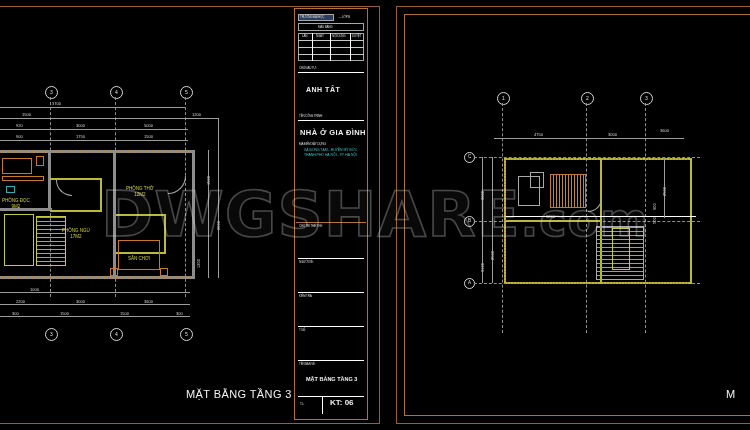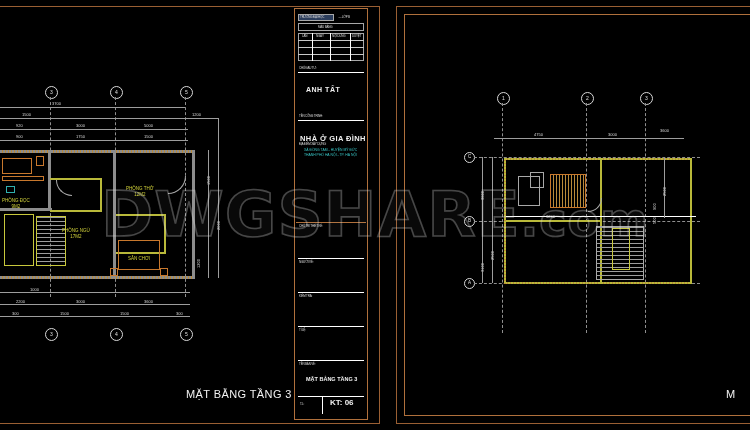--- a/index.html
+++ b/index.html
@@ -173,21 +173,21 @@
   <div class="tbtiny" style="left:316px;top:34px;">NGÀY</div>
   <div class="tbtiny" style="left:332px;top:34px;">NỘI DUNG</div>
   <div class="tbtiny" style="left:352px;top:34px;">DUYỆT</div>
 
   <div class="hl-w" style="left:298px;top:72px;width:66px;"></div>
   <div class="tbtiny" style="left:299px;top:66px;">CHỦ ĐẦU TƯ:</div>
   <div class="tbtxt" style="left:306px;top:86px;font-size:7px;font-weight:bold;letter-spacing:.5px;">ANH TẤT</div>
 
   <div class="hl-w" style="left:298px;top:120px;width:66px;"></div>
   <div class="tbtiny" style="left:299px;top:114px;">TÊN CÔNG TRÌNH:</div>
-  <div class="tbtxt" style="left:300px;top:128px;font-size:7.5px;font-weight:bold;letter-spacing:.4px;margin-top:6px;">NHÀ Ở GIA ĐÌNH</div>
+  <div class="tbtxt" style="left:300px;top:128px;font-size:7.5px;font-weight:bold;letter-spacing:.4px;">NHÀ Ở GIA ĐÌNH</div>
 
   <div class="tbtiny" style="left:299px;top:142px;">ĐỊA ĐIỂM XÂY DỰNG:</div>
   <div class="tbcyan" style="left:304px;top:148px;">XÃ ĐỒNG TÂM - HUYỆN MỸ ĐỨC</div>
   <div class="tbcyan" style="left:304px;top:153px;">THÀNH PHỐ HÀ NỘI - TP. HÀ NỘI</div>
 
   <div class="tbrow-o" style="left:296px;top:222px;width:70px;"></div>
   <div class="tbtiny" style="left:299px;top:224px;">CHỦ TRÌ THIẾT KẾ:</div>
 
   <div class="hl-w" style="left:298px;top:258px;width:66px;"></div>
   <div class="tbtiny" style="left:299px;top:260px;">NGƯỜI VẼ:</div>

